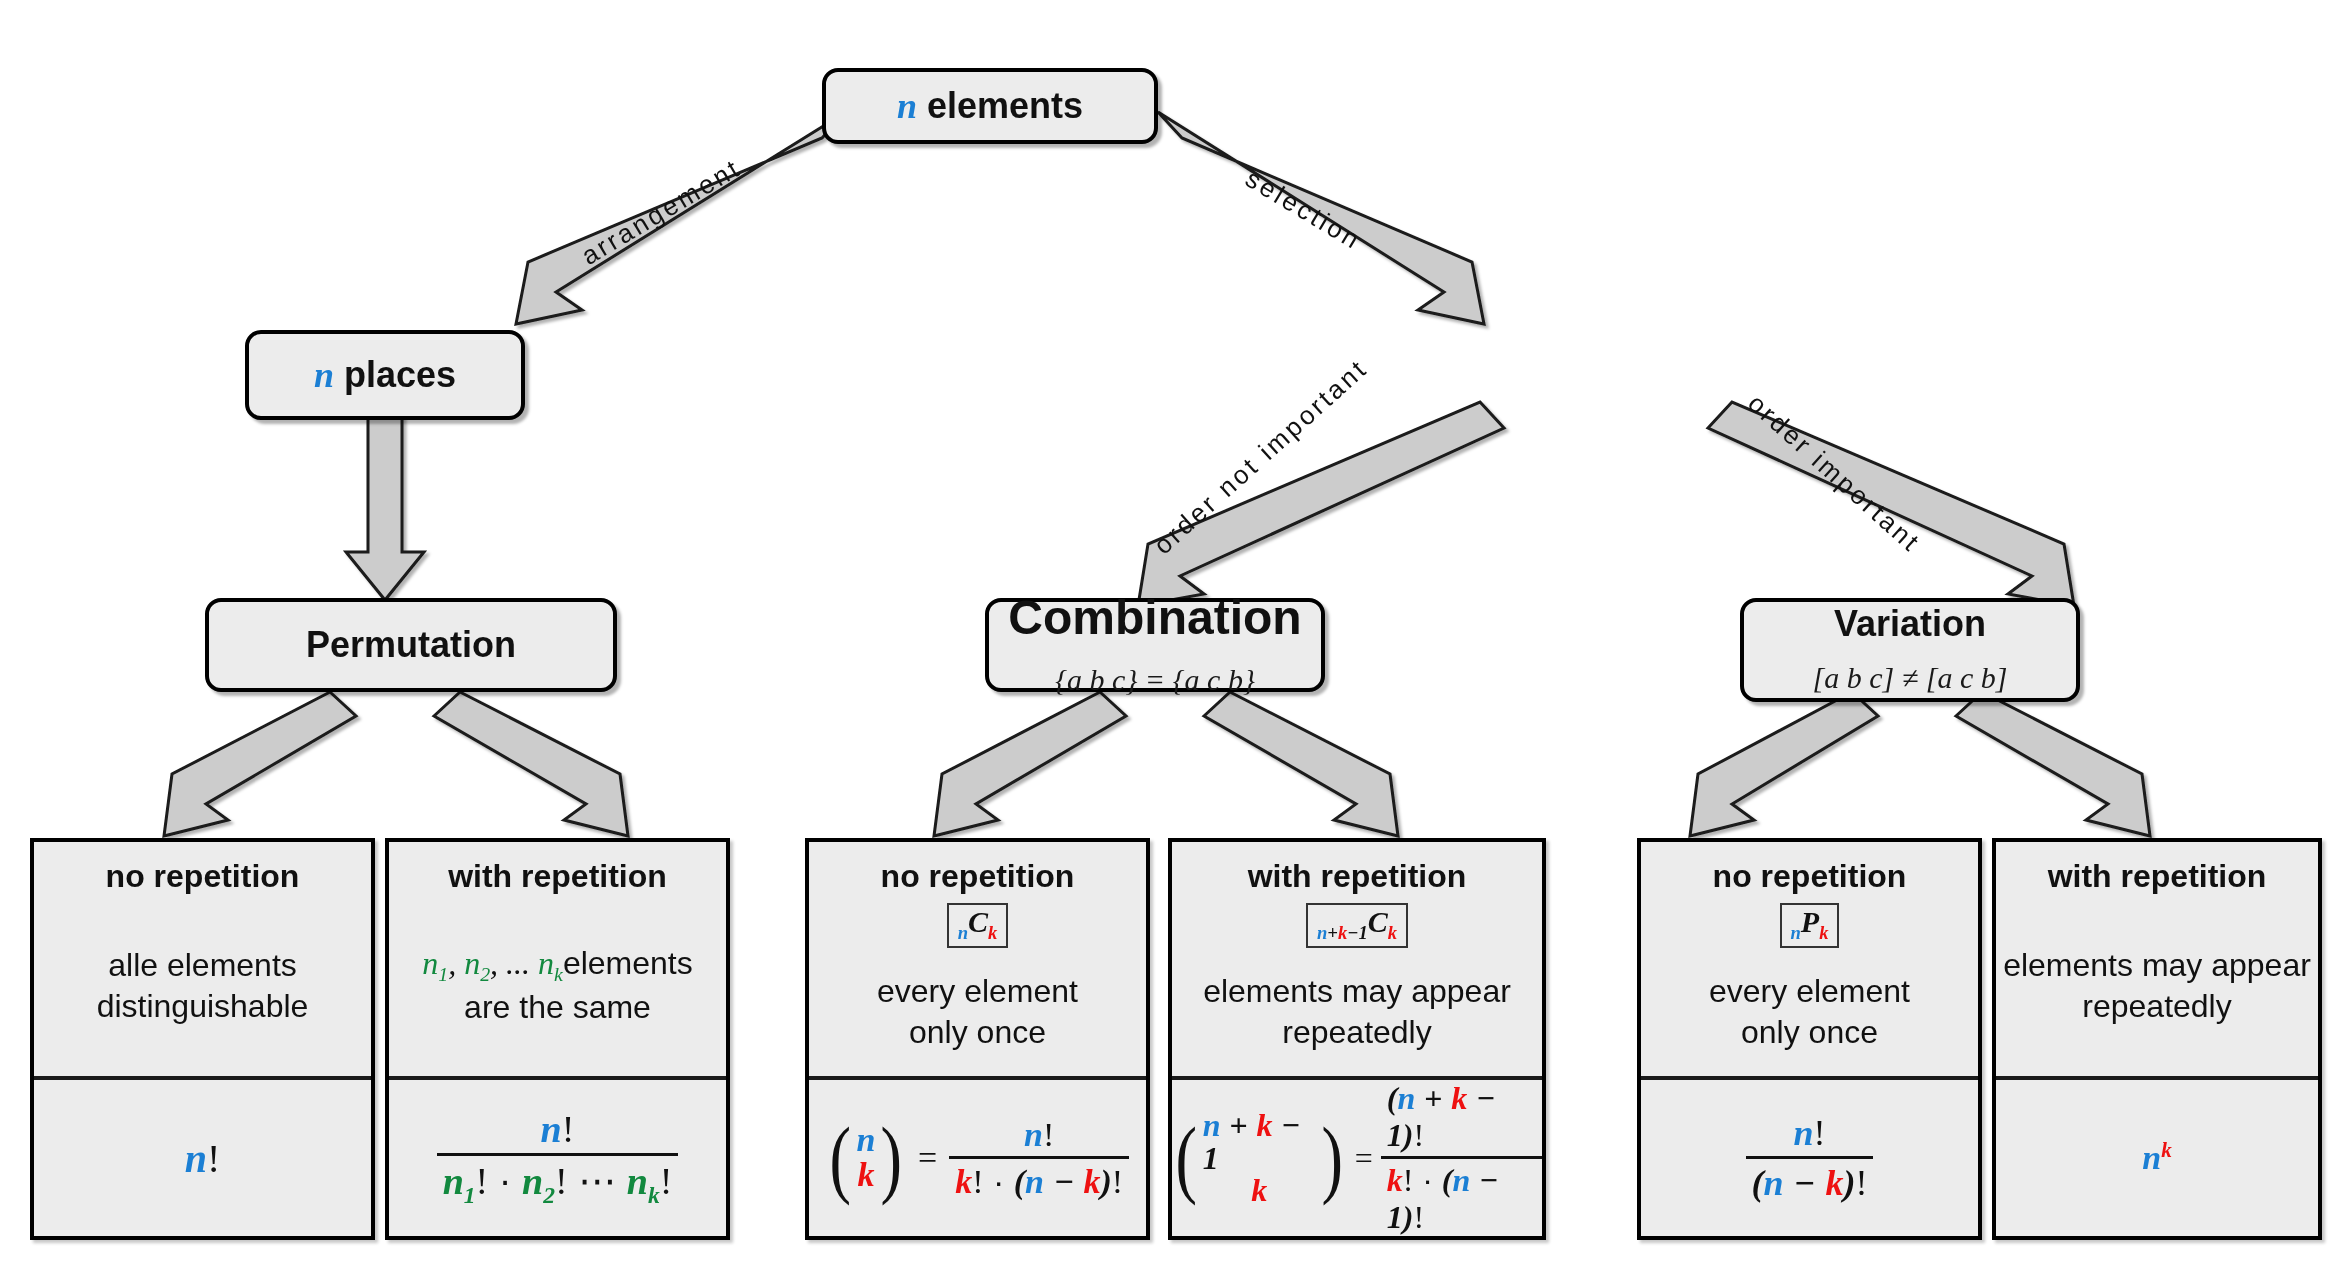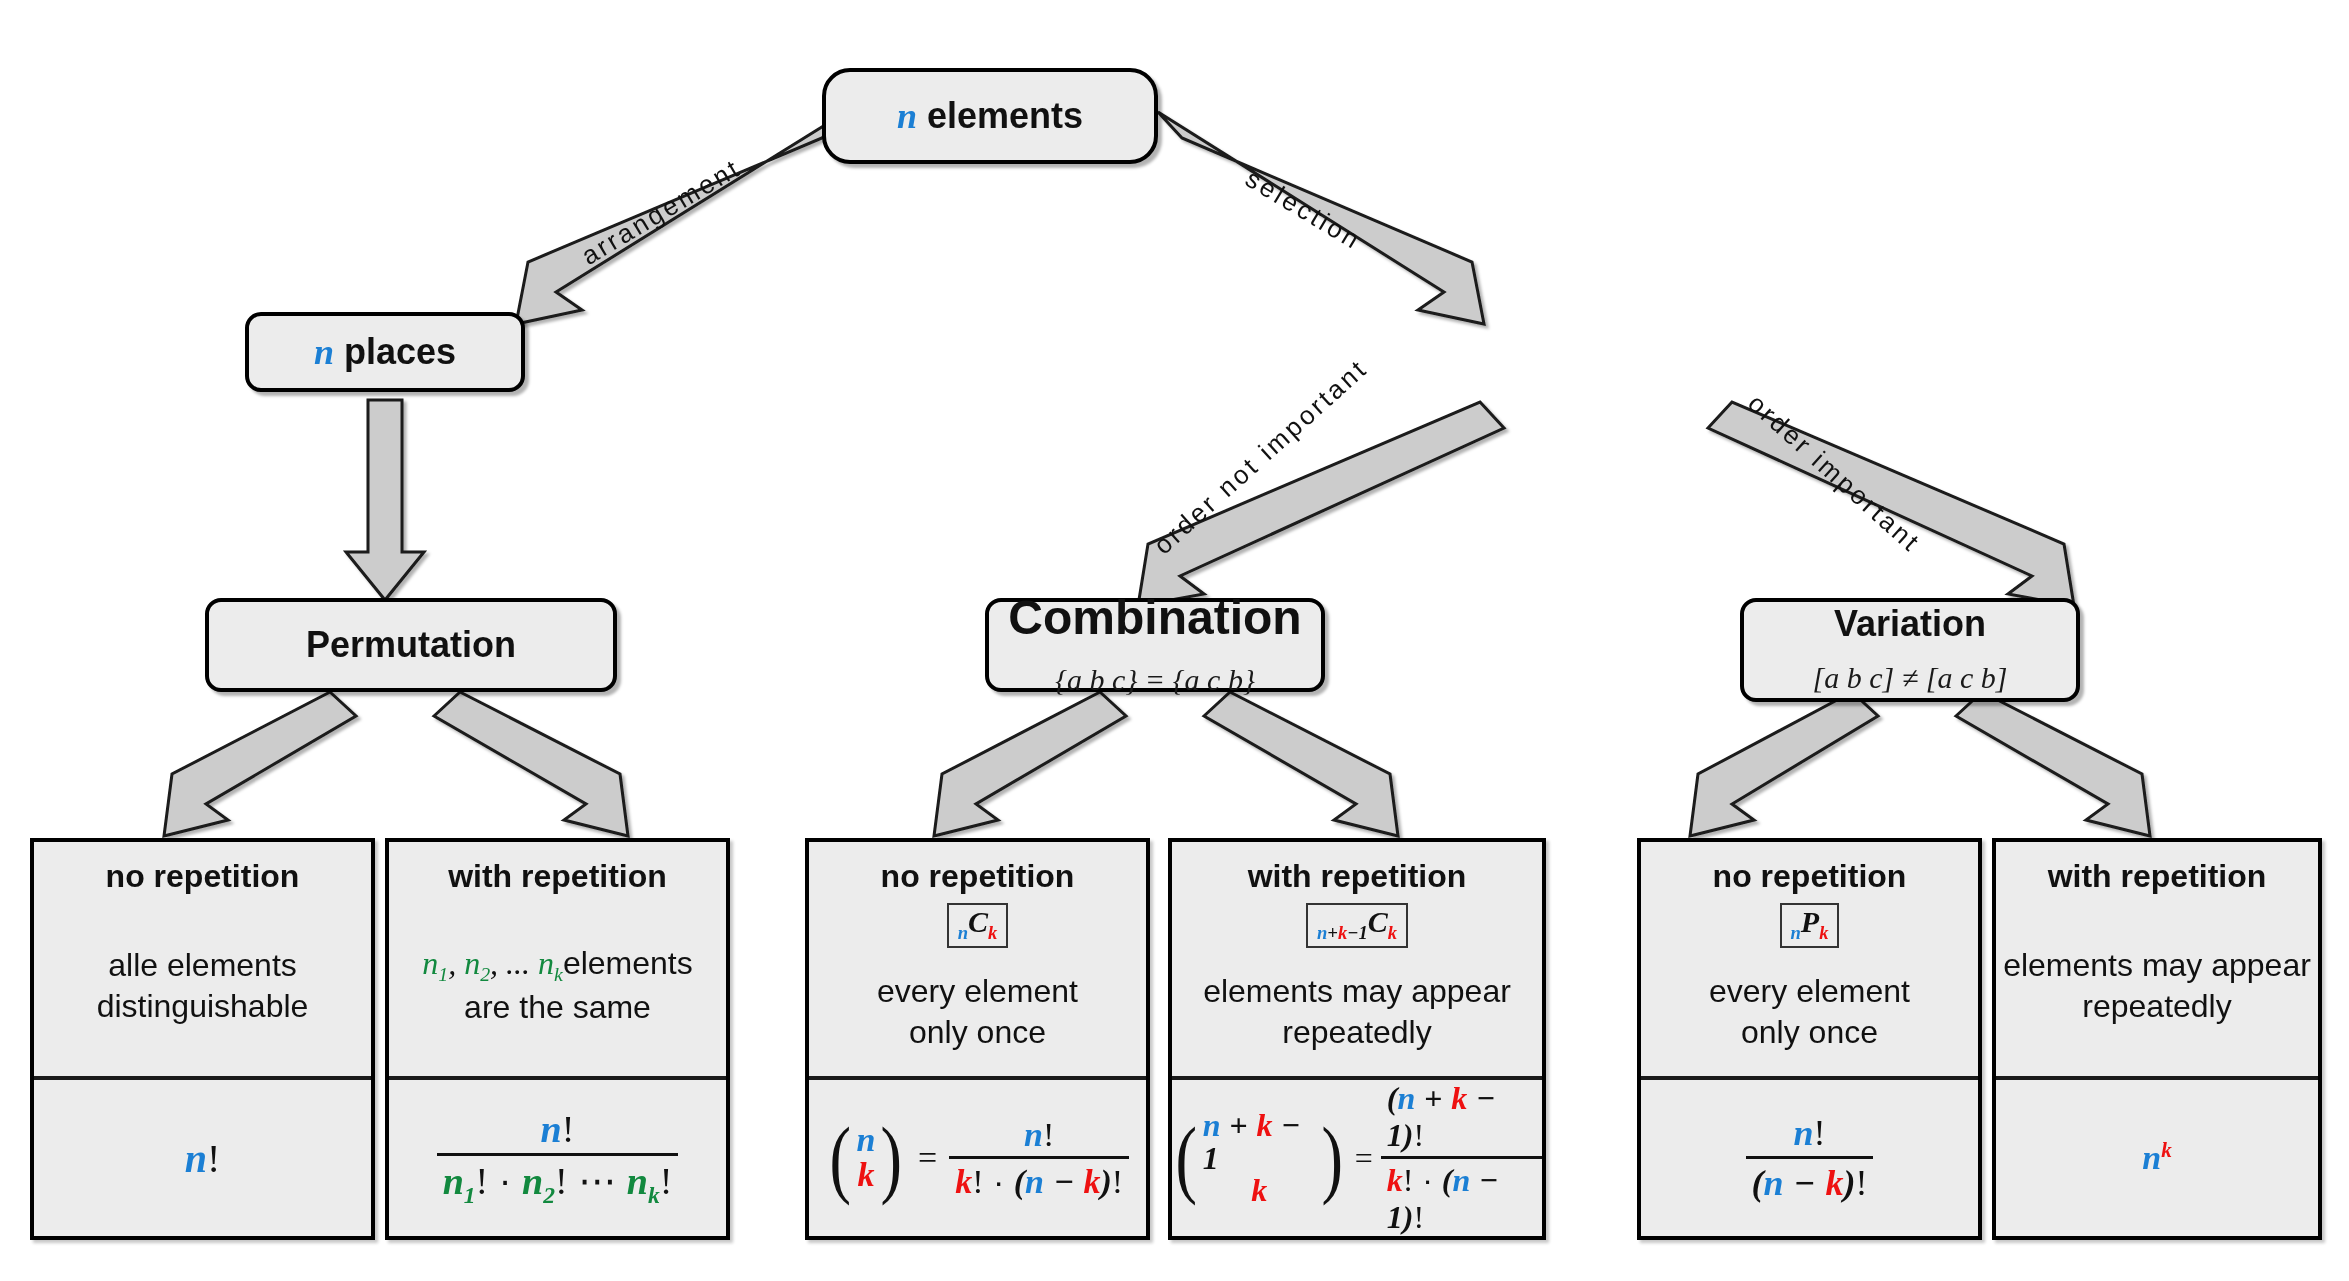--- a/index.html
+++ b/index.html
@@ -140,27 +140,27 @@
   </svg>
 
   <div class="edgelabel" style="left:584px;top:243px;transform:rotate(-31deg);">arrangement</div>
 
   <div class="edgelabel" style="left:1248px;top:161px;transform:rotate(31deg);">selection</div>
 
   <div class="edgelabel" style="left:1158px;top:534px;transform:rotate(-42deg);">order not important</div>
 
   <div class="edgelabel" style="left:1752px;top:384px;transform:rotate(42deg);">order important</div>
 
-  <div class="node" style="left:822px;top:68px;width:336px;height:96px;border-radius:28px;">
+  <div class="node" style="left:822px;top:68px;width:336px;height:76px;">
     <div class="title" style="font-size:36px;">
       <span class="mi blue">n</span><span>&nbsp;</span><span>elements</span>
     </div>
   </div>
 
-  <div class="node" style="left:245px;top:312px;width:280px;height:80px;">
+  <div class="node" style="left:245px;top:330px;width:280px;height:90px;">
     <div class="title" style="font-size:36px;">
       <span class="mi blue">n</span>&nbsp;<span>places</span>
     </div>
   </div>
 
 
   <div class="node" style="left:205px;top:598px;width:412px;height:94px;">
     <div class="title" style="font-size:36px;">Permutation</div>
   </div>
 

